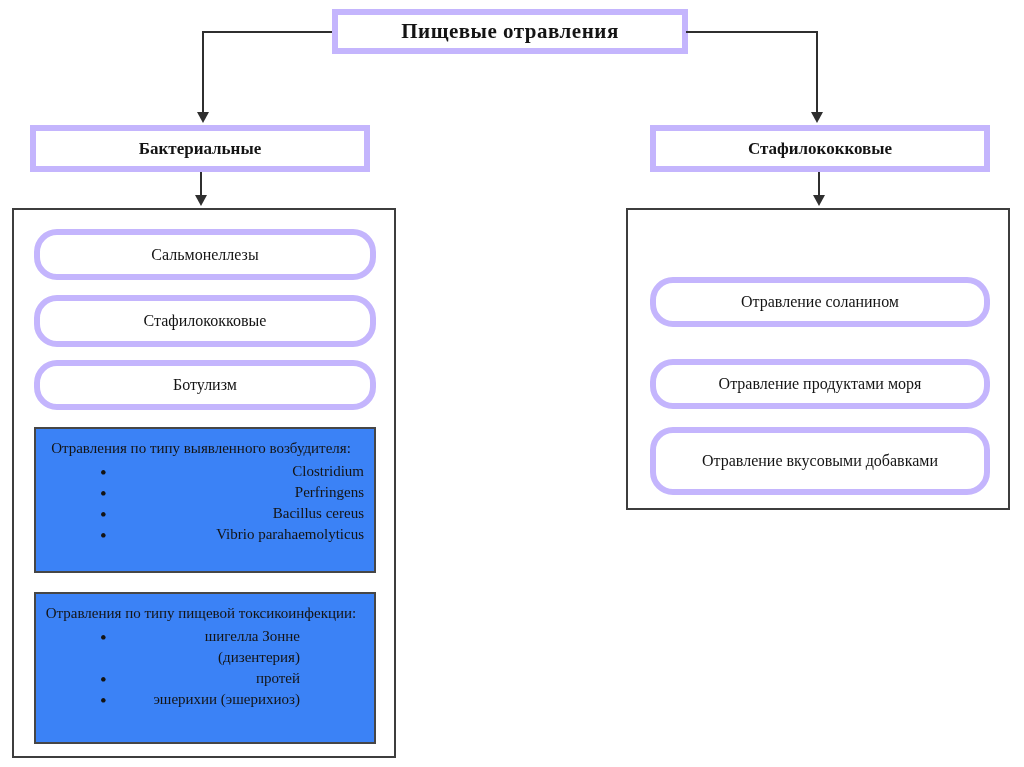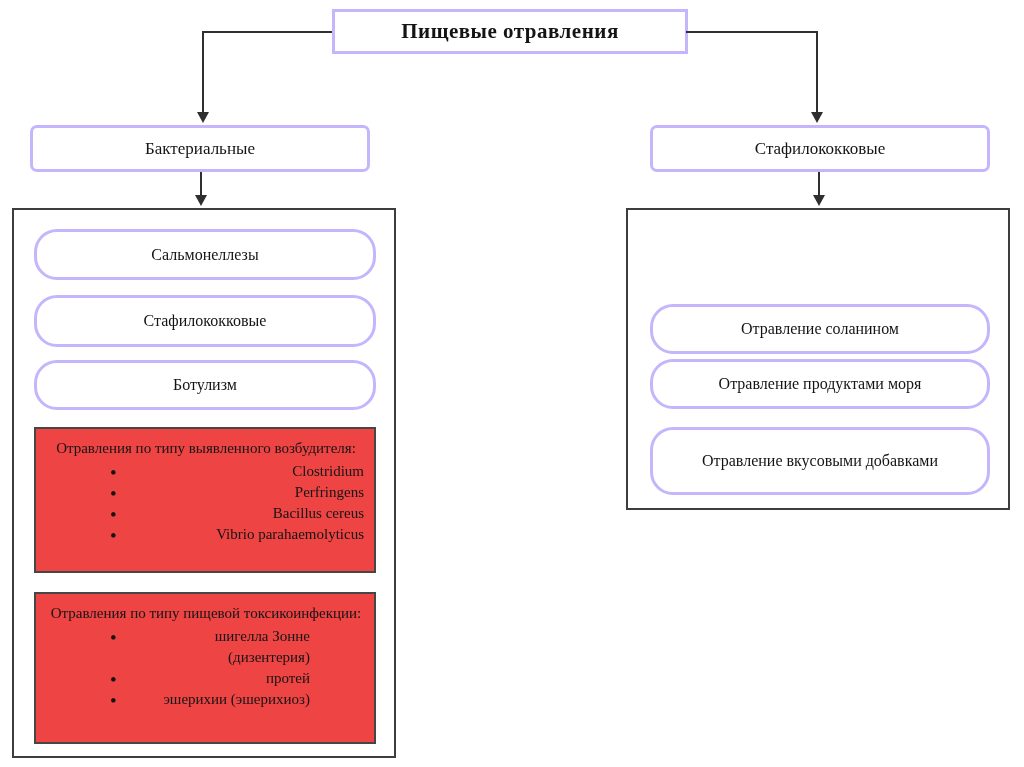--- a/index.html
+++ b/index.html
@@ -9,42 +9,42 @@
     height: 767px;
     background: #ffffff;
     font-family: "Liberation Serif", "DejaVu Serif", serif;
     color: #141414;
     overflow: hidden;
   }
   .box {
     position: absolute;
     box-sizing: border-box;
     background: #ffffff;
-    border: 3px solid #c4b5fd;
+    border: 6px solid #c4b5fd;
     display: flex;
     align-items: center;
     justify-content: center;
     text-align: center;
   }
   .title-box   { font-weight: bold; font-size: 21px; letter-spacing: 0.5px; }
-  .header-box  { font-weight: normal; font-size: 17px; border-radius: 7px; }
+  .header-box  { font-weight: bold; font-size: 17px; }
   .simple-box  { font-size: 16px; border-radius: 23px; }
   .container-box {
     position: absolute;
     box-sizing: border-box;
     background: #ffffff;
     border: 2px solid #3d3d3d;
   }
   .list-box {
     position: absolute;
     box-sizing: border-box;
-    background: #ef4444;
+    background: #3b82f6;
     border: 2px solid #464646;
     font-size: 15px;
-    padding: 9px 10px 6px 12px;
+    padding: 9px 10px 6px 2px;
   }
   .list-heading { text-align: center; line-height: 1.35; }
   ul.bullets {
     margin: 3px 0 0 0;
     padding: 0 0 0 52px;
     list-style: none;
     text-align: right;
   }
   ul.bullets li {
     position: relative;
@@ -128,21 +128,21 @@
         <li>шигелла Зонне (дизентерия)</li>
         <li>протей</li>
         <li>эшерихии (эшерихиоз)</li>
       </ul>
     </div>
   </div>
 
   <div class="container-box" style="left:626px; top:208px; width:384px; height:302px;">
 
 
-    <div class="box simple-box" style="left:22px; top:94px; width:340px; height:50px;">
+    <div class="box simple-box" style="left:22px; top:67px; width:340px; height:50px;">
       <span>Отравление соланином</span>
     </div>
 
     <div class="box simple-box" style="left:22px; top:149px; width:340px; height:50px;">
       <span>Отравление продуктами моря</span>
     </div>
 
     <div class="box simple-box" style="left:22px; top:217px; width:340px; height:68px; line-height:1.35;">
       <span style="display:block; max-width:240px;">Отравление вкусовыми добавками</span>
     </div>

